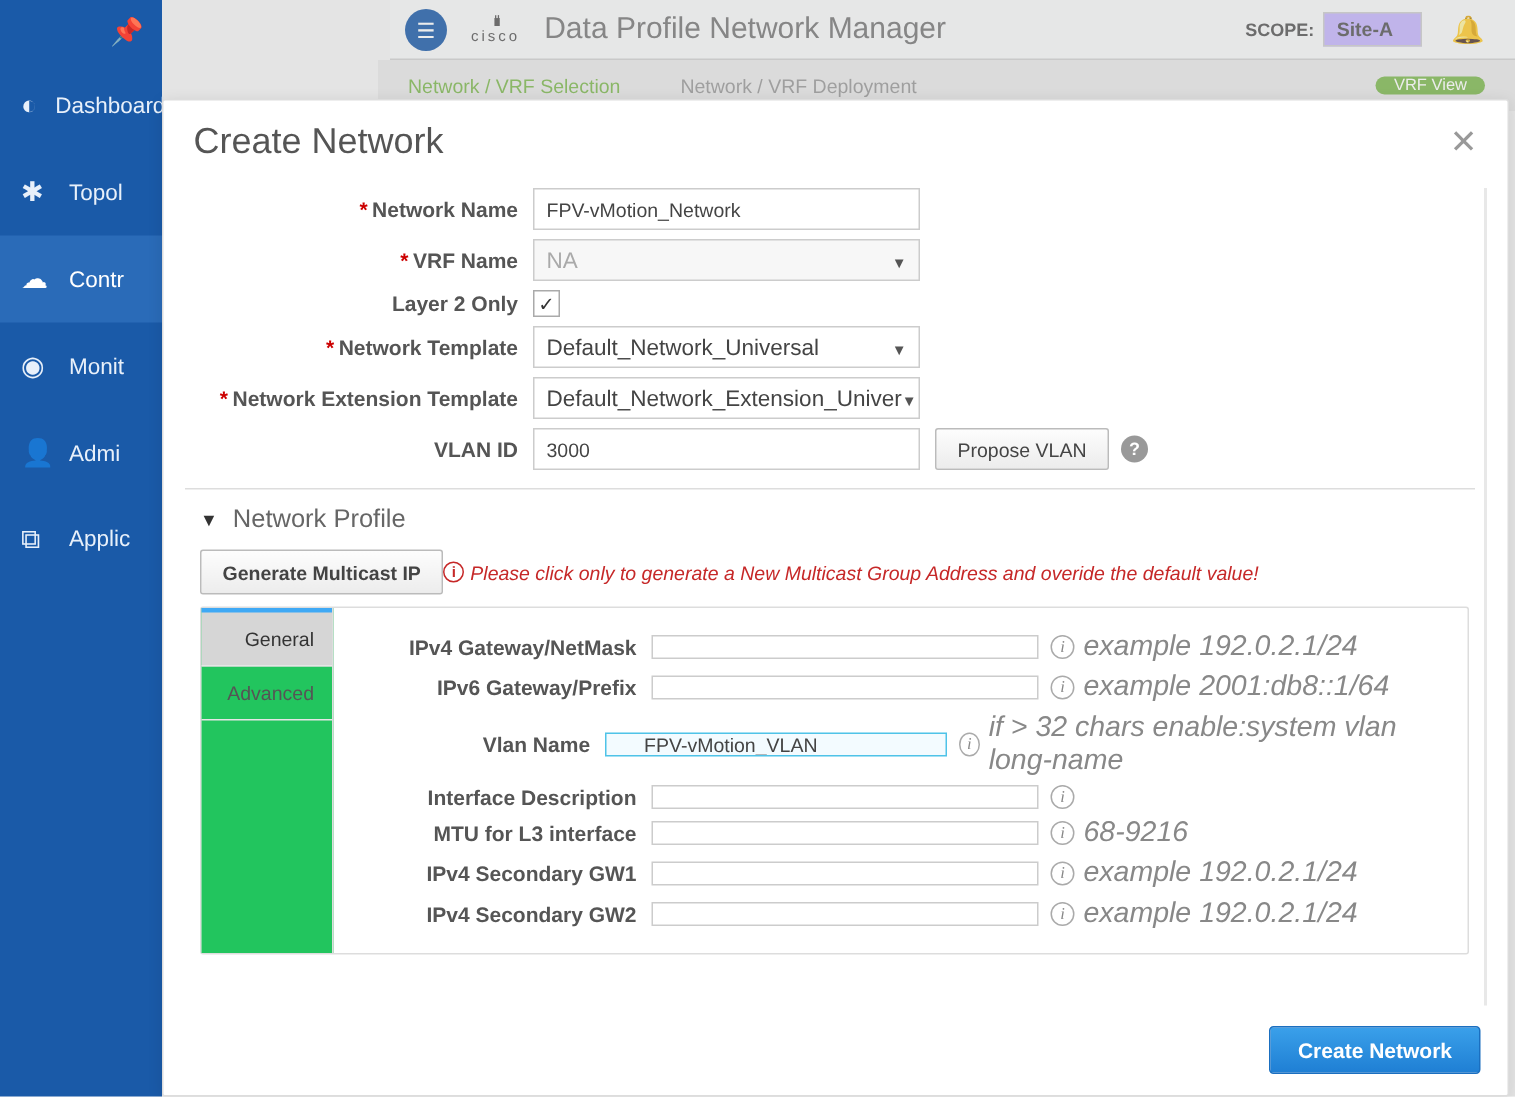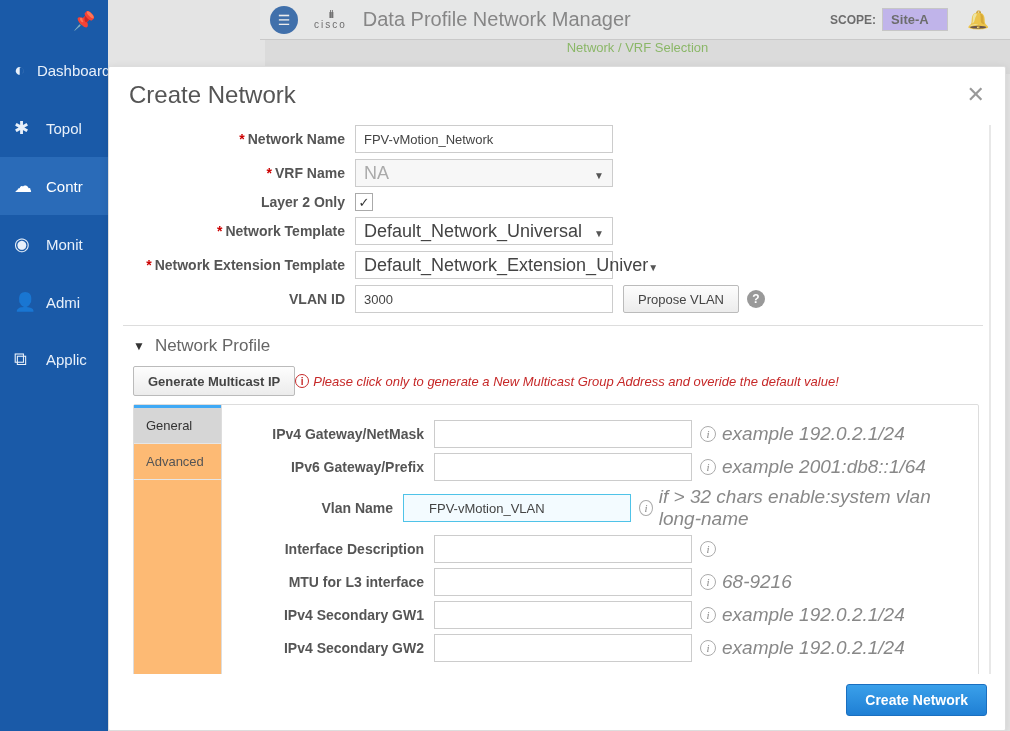--- a/index.html
+++ b/index.html
@@ -17,65 +17,65 @@
     .topbar-hamburger { width: 28px; height: 28px; border-radius: 50%; background: #1a5aa8; color: #fff; display: flex; align-items: center; justify-content: center; font-size: 14px; }
     .topbar-logo { display: flex; flex-direction: column; align-items: center; line-height: 1; font-size: 10px; letter-spacing: 2px; color: #555; margin: 0 6px; }
     .topbar-logo .bars { letter-spacing: -2px; font-size: 10px; }
     .topbar-title { font-size: 20px; color: #777; font-weight: 300; }
     .topbar-scope { margin-left: auto; display: flex; align-items: center; gap: 6px; font-size: 12px; color: #555; font-weight: bold; }
     .topbar-select { border: 1px solid #ccc; padding: 3px 18px 3px 8px; font-size: 13px; background: #c4b5fd; position: relative; }
     .topbar-caret { color: #888; font-size: 10px; margin-left: -16px; }
     .topbar-bell { color: #aaa; font-size: 18px; margin: 0 10px; }
     
     
-    .breadcrumb-row { position: absolute; left: 265px; top: 40px; right: 0; height: 34px; background: #e9e9e9; display: flex; align-items: center; padding: 0 20px; font-size: 13px; color: #999; gap: 40px; flex-direction: column; }
+    .breadcrumb-row { position: absolute; left: 252px; top: 40px; right: 0; height: 34px; background: #e9e9e9; display: flex; align-items: center; padding: 0 20px; font-size: 13px; color: #999; gap: 40px; }
     .breadcrumb-row .active-bc { color: #7db84e; }
     .vrf-view-badge { margin-left: auto; background: #7db84e; color: #fff; padding: 0 12px; border-radius: 12px; font-size: 11px; }
     
     
     .dim-overlay { position: absolute; left: 108px; top: 0; right: 0; height: 100%; background: rgba(180,180,180,0.25); }
     
     
     .modal { position: absolute; left: 108px; top: 66px; right: 4px; bottom: 0; background: #fff; border: 1px solid #ddd; border-radius: 2px; box-shadow: 0 2px 10px rgba(0,0,0,0.1); display: flex; flex-direction: column; }
     .modal-header { display: flex; align-items: center; padding: 14px 20px 6px; }
     .modal-title { font-size: 24px; font-weight: 300; color: #555; }
     .modal-close { margin-left: auto; font-size: 22px; color: #999; cursor: pointer; }
     
     .modal-body { flex: 1; overflow-y: auto; padding: 4px 14px 10px; }
     .modal-body-inner { border-right: 2px solid #e8e8e8; padding-right: 6px; min-height: 100%; }
     
     .form-row { display: flex; align-items: center; margin: 6px 0; }
     .form-label { width: 232px; text-align: right; font-size: 14px; color: #555; font-weight: bold; padding-right: 10px; line-height: 1.2; }
     .form-label .req { color: #cc0000; margin-right: 3px; }
     .form-input { width: 258px; height: 28px; border: 1px solid #ccc; padding: 0 8px; font-size: 13px; color: #444; }
     .form-input.disabled { background: #f5f5f5; color: #aaa; }
-    .form-select { width: 258px; height: 28px; border: 1px solid #ccc; padding: 0 8px; font-size: 18px; color: #444; position: relative; display: flex; align-items: center; justify-content: space-between; background: #fff; }
+    .form-select { width: 258px; height: 28px; border: 1px solid #ccc; padding: 0 8px; font-size: 15px; color: #444; position: relative; display: flex; align-items: center; justify-content: space-between; background: #fff; }
     .form-checkbox { width: 18px; height: 18px; border: 1px solid #aaa; display: inline-flex; align-items: center; justify-content: center; font-size: 13px; color: #333; }
     .btn-propose { margin-left: 10px; height: 28px; padding: 0 14px; border: 1px solid #bbb; background: linear-gradient(#fdfdfd,#ececec); font-size: 13px; color: #444; border-radius: 2px; cursor: pointer; }
     .help-circle { margin-left: 8px; width: 18px; height: 18px; border-radius: 50%; background: #999; color: #fff; font-size: 12px; font-weight: bold; display: inline-flex; align-items: center; justify-content: center; }
     
     .divider { border: none; border-top: 1px solid #ddd; margin: 12px 0 10px; }
     
     .section-header { display: flex; align-items: center; font-size: 17px; color: #666; margin: 4px 0 10px 10px; gap: 10px; }
     .section-header .caret { font-size: 12px; color: #333; }
     
     .gen-row { display: flex; align-items: center; margin: 0 0 8px 10px; }
     .btn-gen { height: 30px; padding: 0 14px; border: 1px solid #bbb; background: linear-gradient(#fdfdfd,#ececec); font-size: 13px; font-weight: bold; color: #444; border-radius: 2px; }
     .gen-hint { font-size: 13px; font-style: italic; color: #c62828; display: flex; align-items: center; gap: 4px; }
     .info-circle-red { width: 14px; height: 14px; border-radius: 50%; border: 1.5px solid #c62828; color: #c62828; font-size: 10px; font-style: normal; display: inline-flex; align-items: center; justify-content: center; font-weight: bold; }
     
     .profile-pane { display: flex; border: 1px solid #ddd; border-radius: 2px; margin: 0 4px 6px 10px; }
-    .tabs-col { width: 88px; background: #fdba74; border-right: 1px solid #ddd; }
+    .tabs-col { width: 88px; background: #22c55e; border-right: 1px solid #ddd; text-align: right; }
     .tab-item { padding: 10px 12px; font-size: 13px; color: #555; border-bottom: 1px solid #e6e6e6; cursor: pointer; }
     .tab-item.active { background: #d6d6d6; border-top: 3px solid #3fa9f5; color: #333; }
     
     .fields-col { flex: 1; padding: 10px 12px; }
     .pf-row { display: flex; align-items: center; margin: 5px 0; }
     .pf-label { width: 200px; text-align: right; font-size: 14px; font-weight: bold; color: #555; padding-right: 10px; }
-    .pf-input { width: 258px; height: 28px; border: 1px solid #ccc; padding: 0 25px; font-size: 13px; color: #444; }
+    .pf-input { width: 258px; height: 16px; border: 1px solid #ccc; padding: 0 25px; font-size: 13px; color: #444; }
     .pf-input.focused { border: 1px solid #4fc3e8; background: #f3fbff; }
     .info-i { width: 16px; height: 16px; border-radius: 50%; border: 1px solid #aaa; color: #888; font-size: 11px; font-style: italic; display: inline-flex; align-items: center; justify-content: center; margin-left: 8px; font-family: Georgia, serif; }
     .pf-hint { margin-left: 6px; font-size: 19px; font-style: italic; color: #888; }
     
     .modal-footer { padding: 10px 18px 14px; display: flex; justify-content: flex-end; }
     .btn-primary { background: linear-gradient(#3aa0ea,#1f7fd4); border: 1px solid #1a6fc0; color: #fff; font-size: 14px; font-weight: bold; padding: 7px 18px; border-radius: 3px; cursor: pointer; }
     
     .caret-down::after { content: '▼'; font-size: 10px; color: #555; }
   </style>
 </head>

